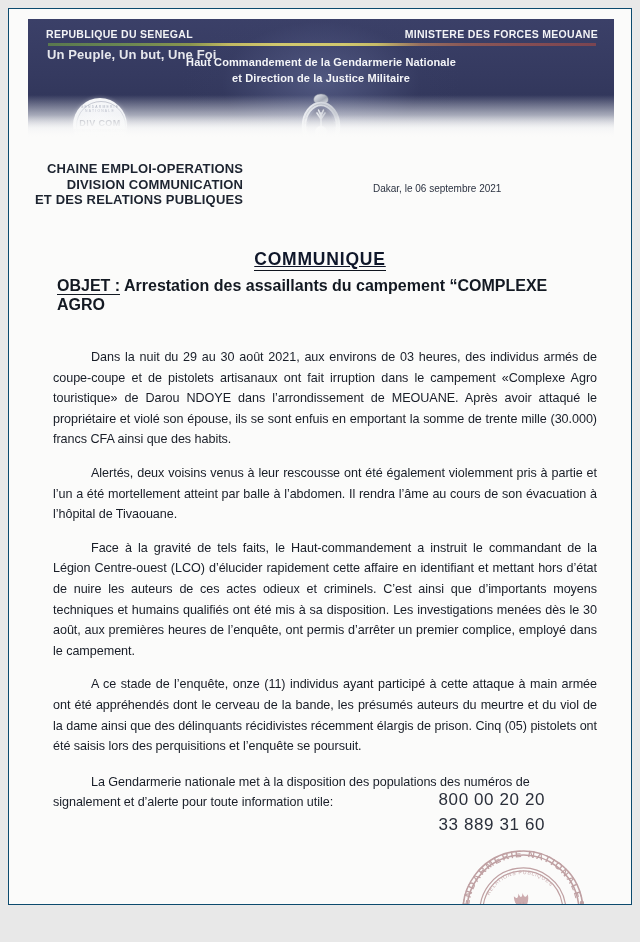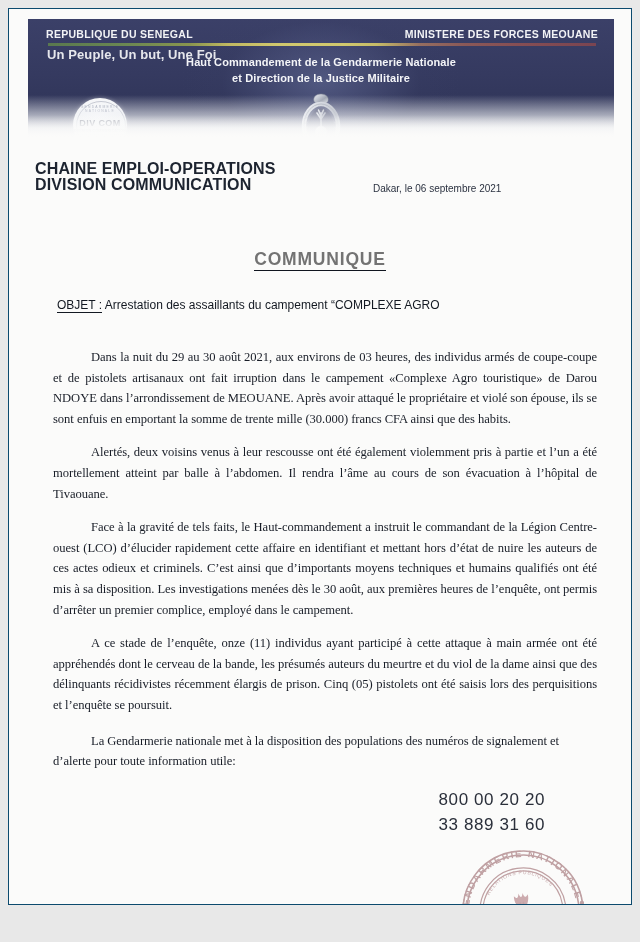--- a/index.html
+++ b/index.html
@@ -173,23 +173,24 @@
     height: 64px;
   }
 
   
   #letterhead {
     position: absolute;
     left: 26px;
     top: 152px;
     color: #1d2430;
     font-weight: bold;
-    font-size: 16px;
+    font-size: 13px;
     line-height: 15.5px;
     letter-spacing: 0.15px;
+    text-align: right;
   }
 
   #dateblock {
     position: absolute;
     right: 28px;
     top: 174px;
     text-align: left;
     width: 230px;
   }
   #date-line {
@@ -223,51 +224,51 @@
   
   #title {
     position: absolute;
     left: 0;
     top: 240px;
     width: 100%;
     text-align: center;
     font-size: 17.5px;
     font-weight: bold;
     letter-spacing: 0.8px;
-    color: #737373;
+    color: #0f172a;
+    text-decoration: underline;
   }
   #title span {
     border-bottom: 1.6px solid #10151f;
     padding-bottom: 1px;
   }
 
   #objet {
     position: absolute;
     left: 48px;
     right: 42px;
-    top: 287px;
-    font-size: 12px;
-    font-weight: normal;
+    top: 267px;
+    font-size: 16px;
+    font-weight: bold;
     line-height: 19px;
     color: #131922;
   }
   #objet-label {
     border-bottom: 1.4px solid #131922;
   }
   #objet-text2 {
     display: block;
     margin-left: 42px;
   }
 
   #content {
     position: absolute;
     left: 44px;
     right: 34px;
     top: 338px;
-    font-family: Liberation Serif, serif;
   }
   .para {
     text-align: justify;
     text-justify: inter-word;
     text-indent: 38px;
     font-size: 12.6px;
     line-height: 20.6px;
     color: #181d27;
     margin: 0 0 13px 0;
     letter-spacing: -0.05px;
@@ -363,20 +364,21 @@
       <line x1="26" y1="14" x2="26" y2="60" stroke="url(#silver)" stroke-width="1.5"></line>
     </svg>
 
     <div id="banner-fade"></div>
     <div id="banner-fade2"></div>
   </div>
 
   <div id="letterhead">
     <div>CHAINE EMPLOI-OPERATIONS</div>
     <div>DIVISION COMMUNICATION</div>
+    <div>ET DES RELATIONS PUBLIQUES</div>
   </div>
 
   <div id="dateblock">
     <div id="date-line">Dakar, le 06 septembre 2021</div>
   </div>
 
   <div id="title">
     <span>COMMUNIQUE</span>
   </div>
 

